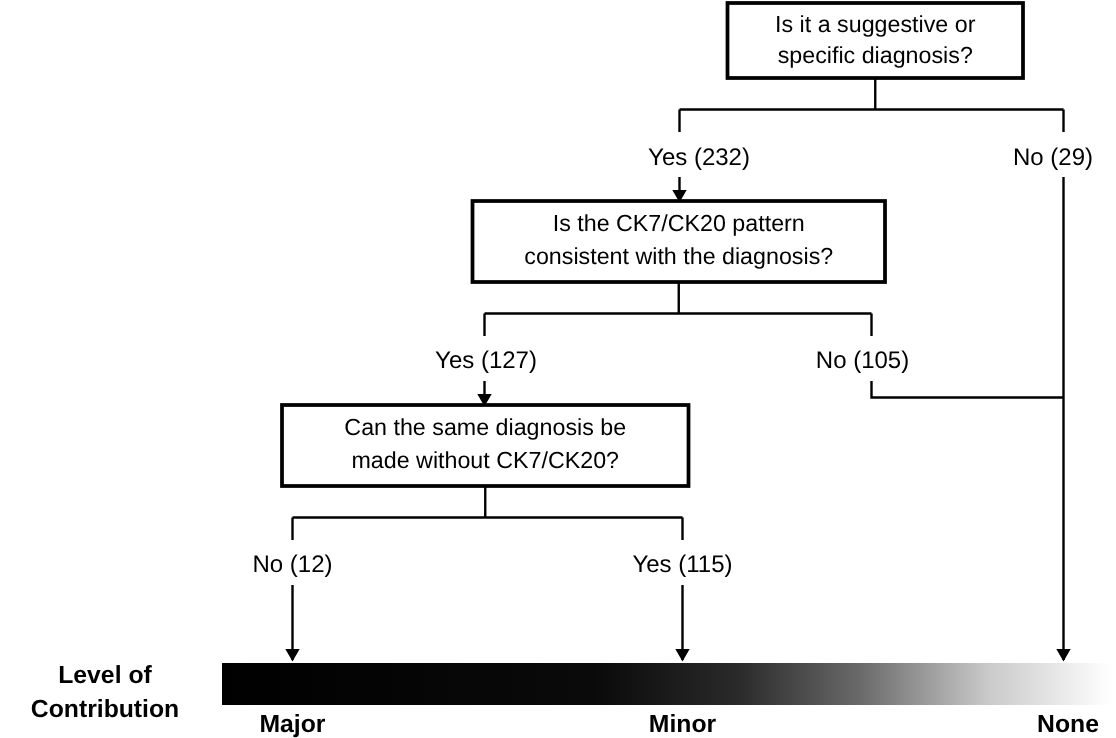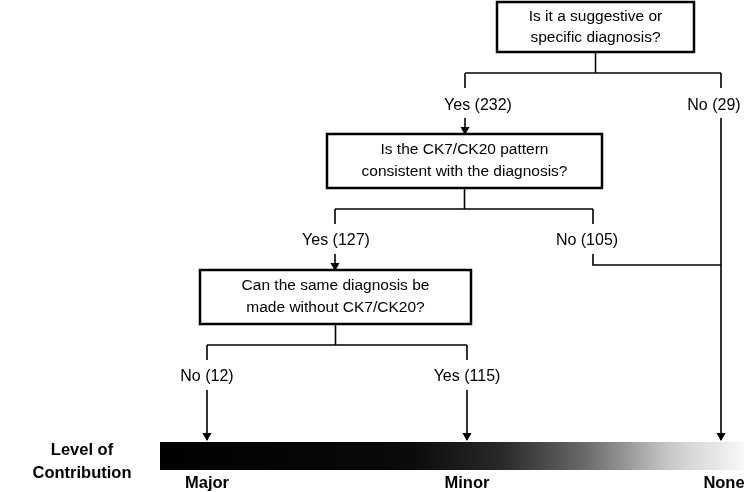--- a/index.html
+++ b/index.html
@@ -10,21 +10,20 @@
   body {
     width: 744px;
     height: 492px;
     overflow: hidden;
     font-family: "Liberation Sans", sans-serif;
   }
   #diagram-root {
     position: relative;
     width: 732px;
     height: 492px;
-    margin-left: 12px;
   }
   svg#flowchart {
     display: block;
     width: 744px;
     height: 492px;
   }
   .node-box {
     fill: #ffffff;
     stroke: #000000;
     stroke-width: 2.5;

